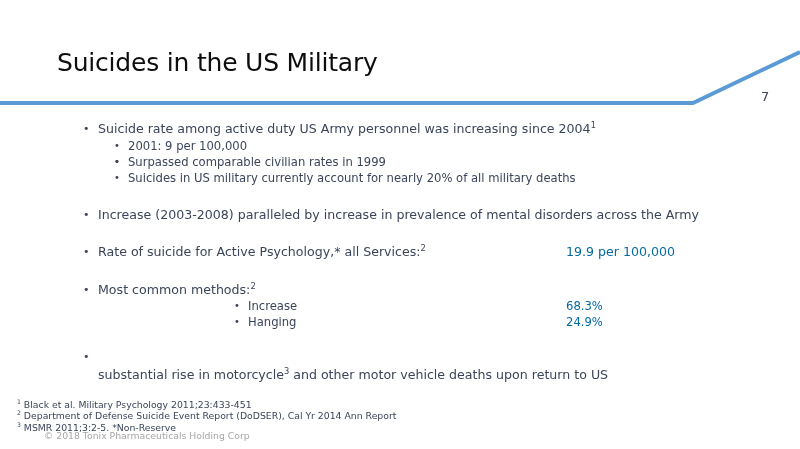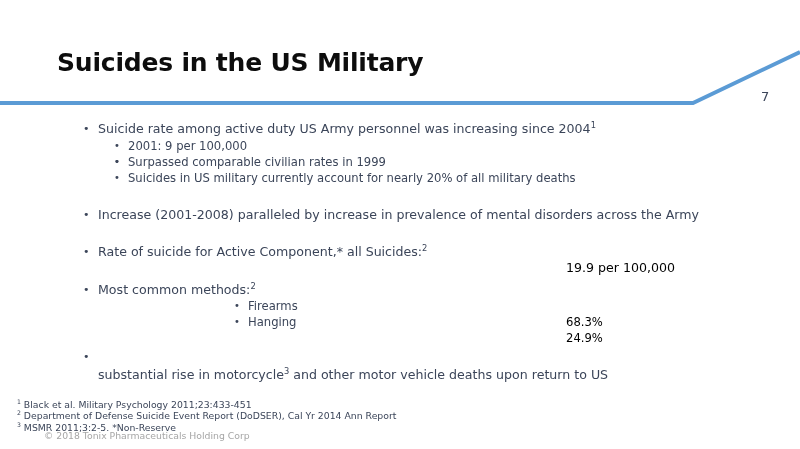--- a/index.html
+++ b/index.html
@@ -18,21 +18,21 @@
     overflow: hidden;
   }
 
   
   .slide-title {
     position: absolute;
     left: 57px;
     top: 48px;
     font-family: "DejaVu Sans", sans-serif;
     font-size: 25px;
-    font-weight: bold;
+    font-weight: normal;
     color: #0d0d0d;
     letter-spacing: -0.2px;
     white-space: nowrap;
   }
   .header-rule {
     position: absolute;
     left: 0;
     top: 40px;
     width: 800px;
     height: 70px;
@@ -91,24 +91,24 @@
     padding-left: 248px;
     font-size: 11.6px;
     line-height: 16px;
   }
   .lvl2deep > .mark { left: 234px; top: 0; font-size: 10px; }
 
   
   .valcol {
     position: absolute;
     left: 566px;
-    top: 16px;
+    top: 0;
     font-size: 12.6px;
     line-height: 17.5px;
-    color: #000000;
+    color: #0369a1;
     white-space: nowrap;
   }
   .valcol.small {
     font-size: 11.6px;
     line-height: 16px;
   }
 
   sup {
     font-size: 0.66em;
     vertical-align: super;
@@ -174,44 +174,44 @@
     </div>
     <div class="bullet lvl2">
       <span class="mark">•</span>
       <span class="txt">Suicides in US military currently account for nearly 20% of all military deaths</span>
     </div>
 
     <div class="gap-lg"></div>
 
     <div class="bullet lvl1">
       <span class="mark">•</span>
-      <span class="txt">Increase (2001-2008) paralleled by increase in prevalence of mental disorders across the Army</span>
+      <span class="txt">Increase (2003-2008) paralleled by increase in prevalence of mental disorders across the Army</span>
     </div>
 
     <div class="gap-lg"></div>
 
     <div class="blk">
       <div class="bullet lvl1">
         <span class="mark">•</span>
-        <span class="txt"><span>Rate of suicide for Active Component,* all Suicides:</span><sup>2</sup></span>
+        <span class="txt"><span>Rate of suicide for Active Psychology,* all Services:</span><sup>2</sup></span>
       </div>
       <div class="valcol">19.9 per 100,000</div>
     </div>
 
     <div class="gap-lg"></div>
 
     <div class="bullet lvl1">
       <span class="mark">•</span>
       <span class="txt"><span>Most common methods:</span><sup>2</sup></span>
     </div>
 
     <div class="blk">
       <div class="bullet lvl2deep">
         <span class="mark">•</span>
-        <span class="txt">Firearms</span>
+        <span class="txt">Increase</span>
       </div>
       <div class="valcol small">68.3%</div>
     </div>
 
     <div class="blk">
       <div class="bullet lvl2deep">
         <span class="mark">•</span>
         <span class="txt">Hanging</span>
       </div>
       <div class="valcol small">24.9%</div>

